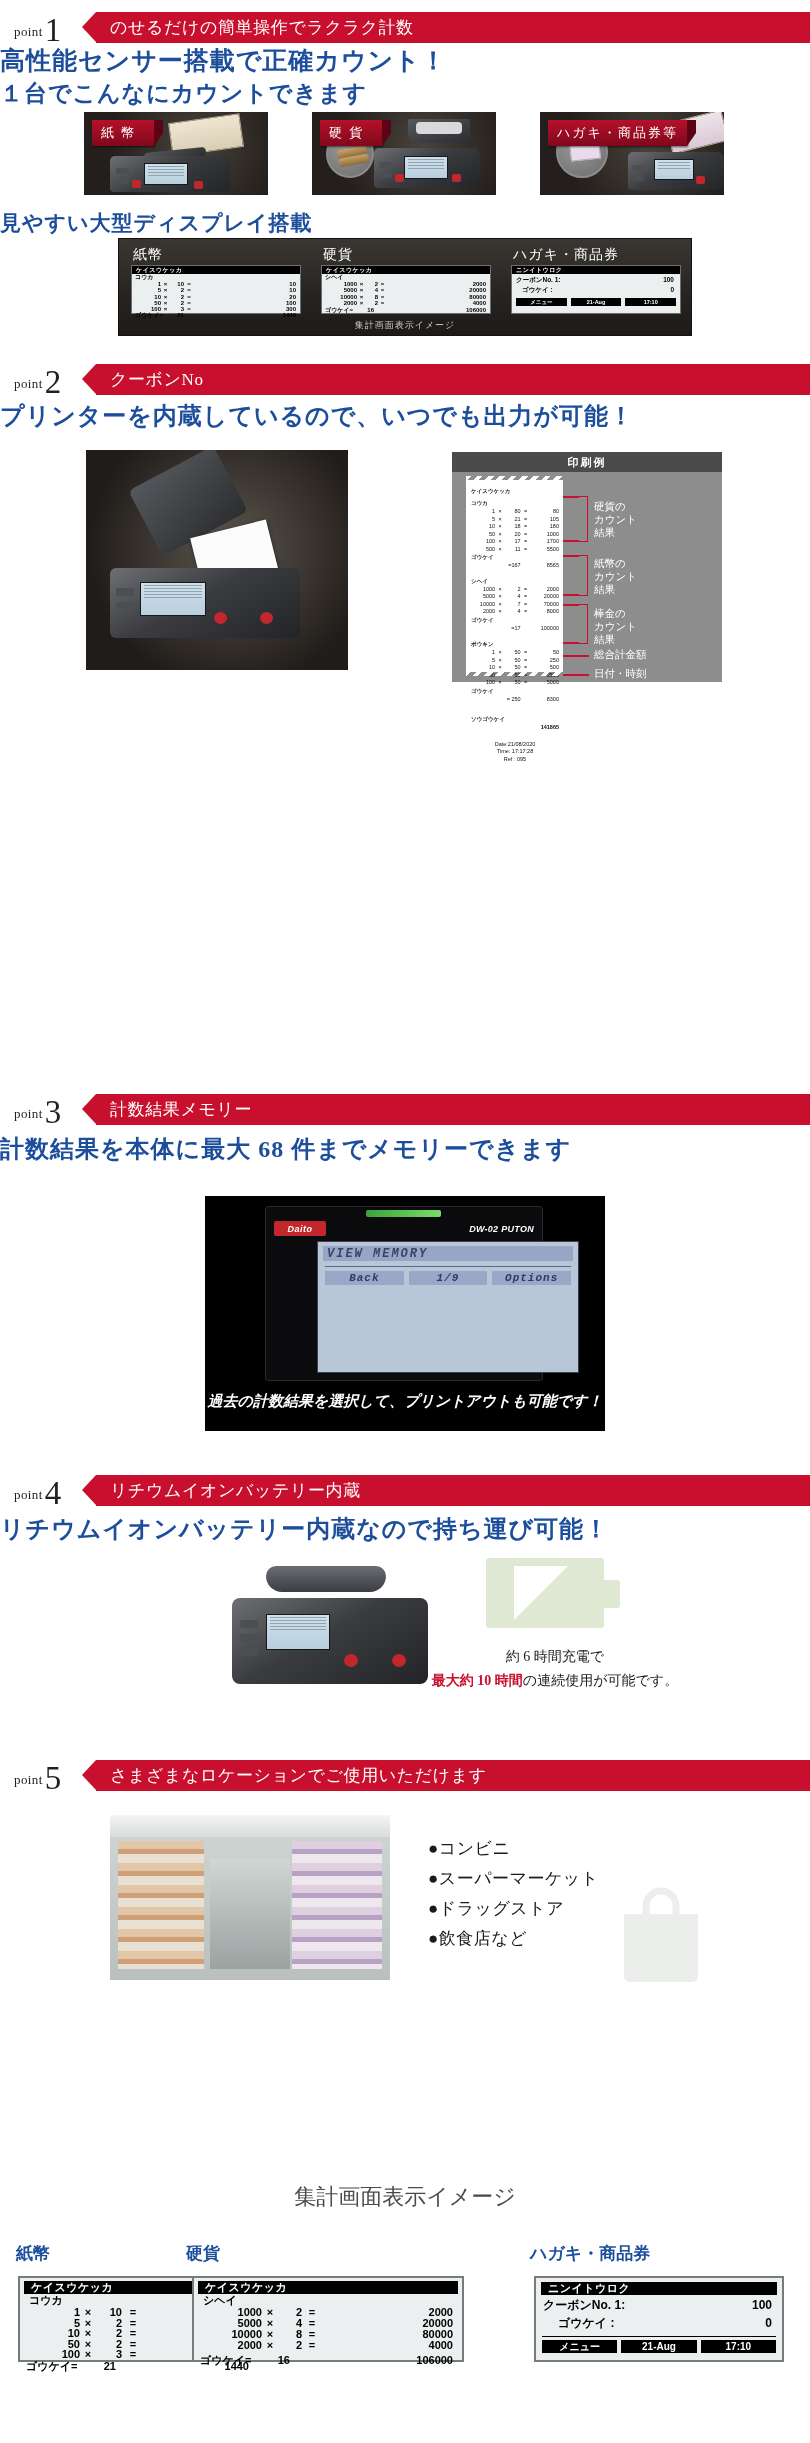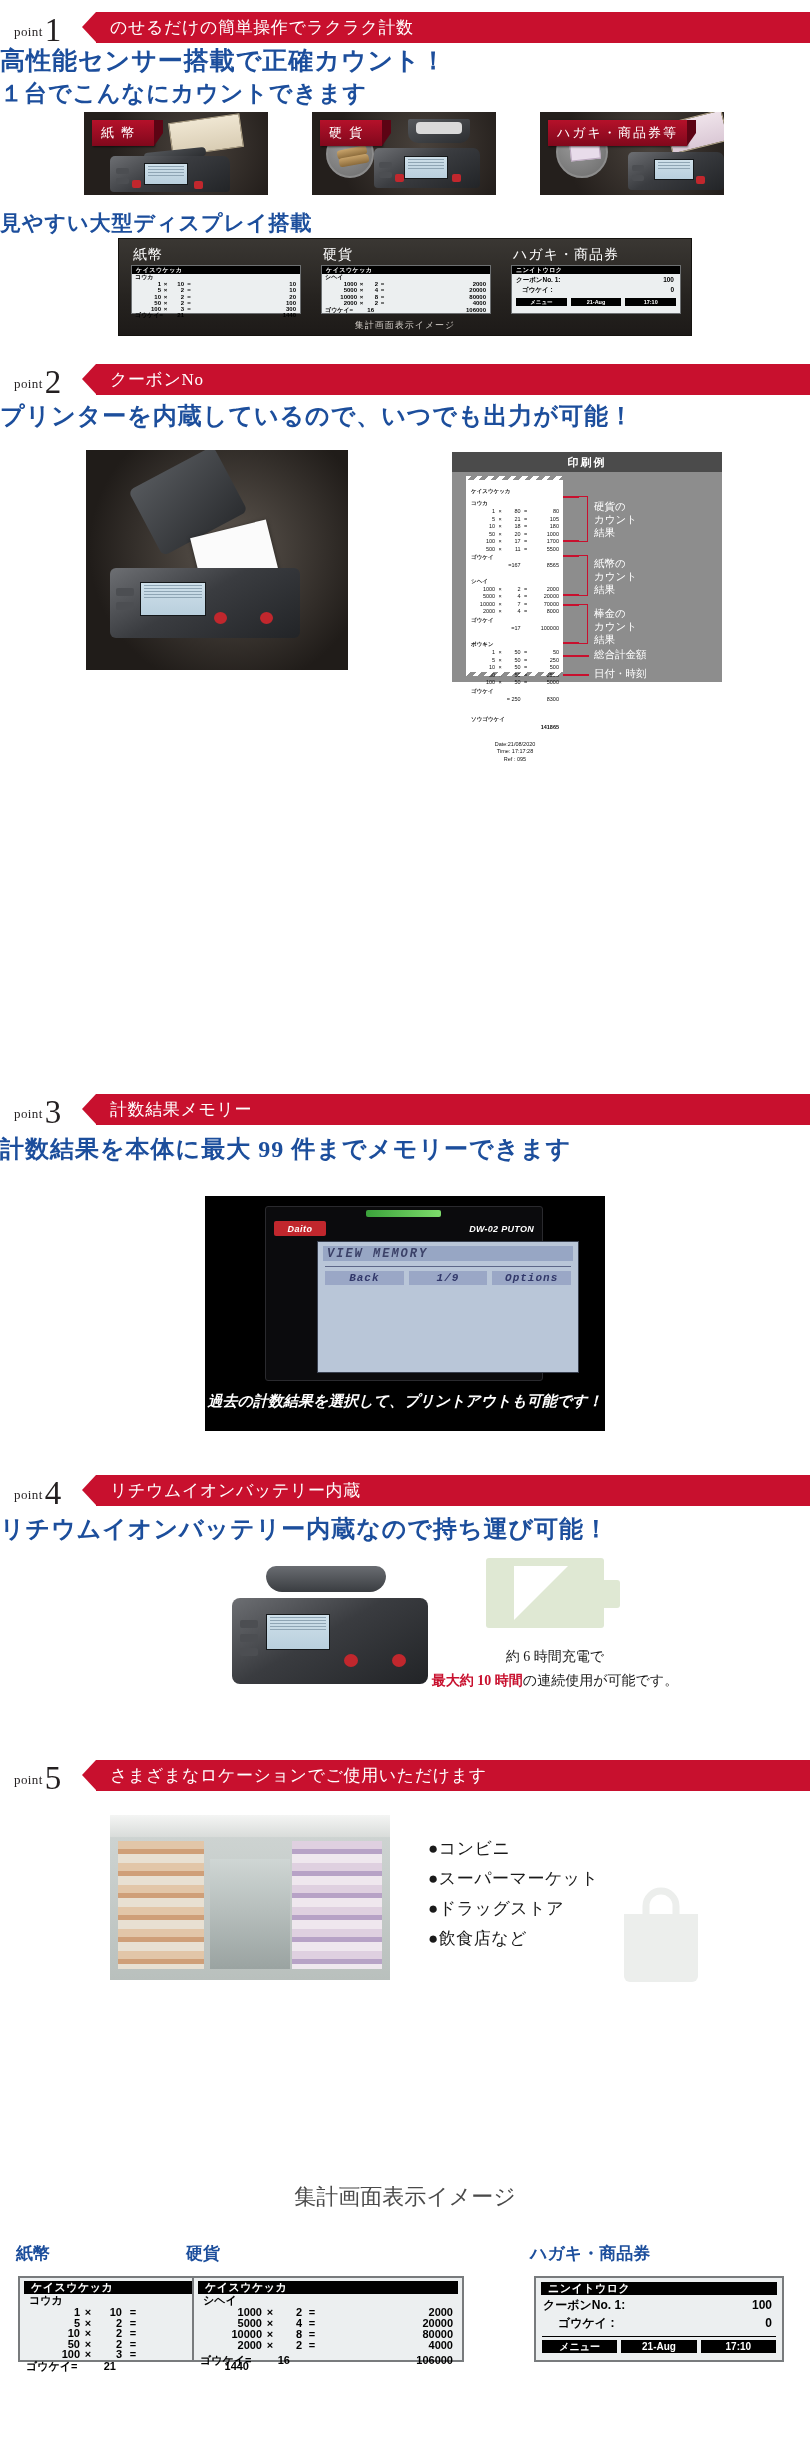--- a/index.html
+++ b/index.html
@@ -600,21 +600,21 @@
 
 <div class="point-row" style="top:1092px;">
   <div class="point-tag">
     <span class="point-word">point</span>
     <span class="point-num">3</span>
   </div>
   <div class="point-bar">
     <span class="point-bar-label">計数結果メモリー</span>
   </div>
 </div>
-<div class="headline" style="top:1133px; font-size:24px;">計数結果を本体に最大 99 件までメモリーできます</div>
+<div class="headline" style="top:1133px; font-size:24px;">計数結果を本体に最大 68 件までメモリーできます</div>
 
 <div class="mem-outer" style="left:205px; top:1196px; width:400px; height:235px;">
   <div class="mem-dev" style="left:60px; top:10px; width:278px; height:175px;">
     <div style="position:absolute; left:100px; top:3px; width:75px; height:7px; background:linear-gradient(90deg,#3ba23b,#7ddc6b); border-radius:2px;"></div>
     <div class="logo-daito" style="left:8px; top:14px; width:52px; height:15px;">Daito</div>
     <div class="model-name" style="right:8px; top:17px;">DW-02 PUTON</div>
     <div class="mem-lcd" style="left:8px; top:34px; width:262px; height:132px; border:1px solid #39404f;margin-left:43px;">
       <div class="mem-title" style="height:15px; font-size:12px; margin:4px 5px 0 5px;">VIEW MEMORY</div>
       <div style="height:1px; background:#5d6788; margin:5px 7px 4px 7px;"></div>
       <div class="mem-btns" style="margin:0 7px;">

